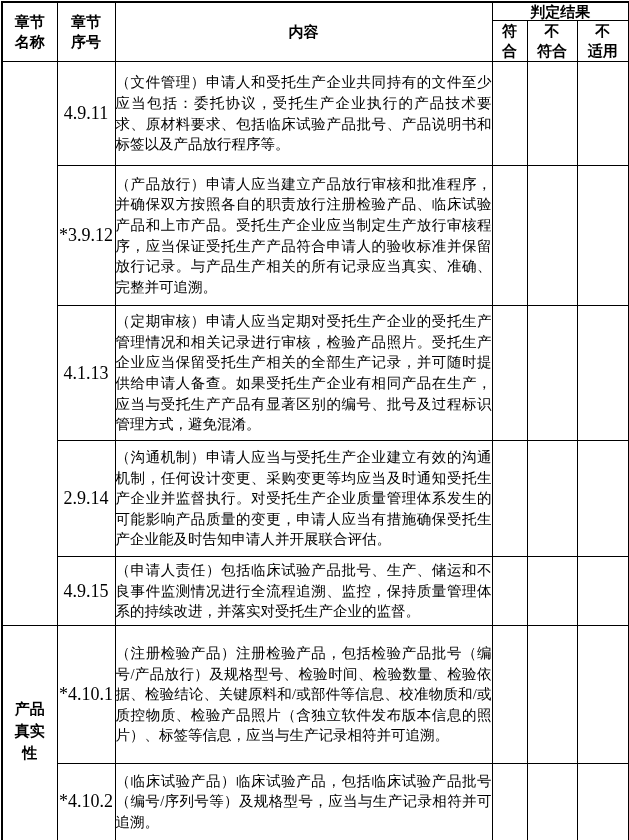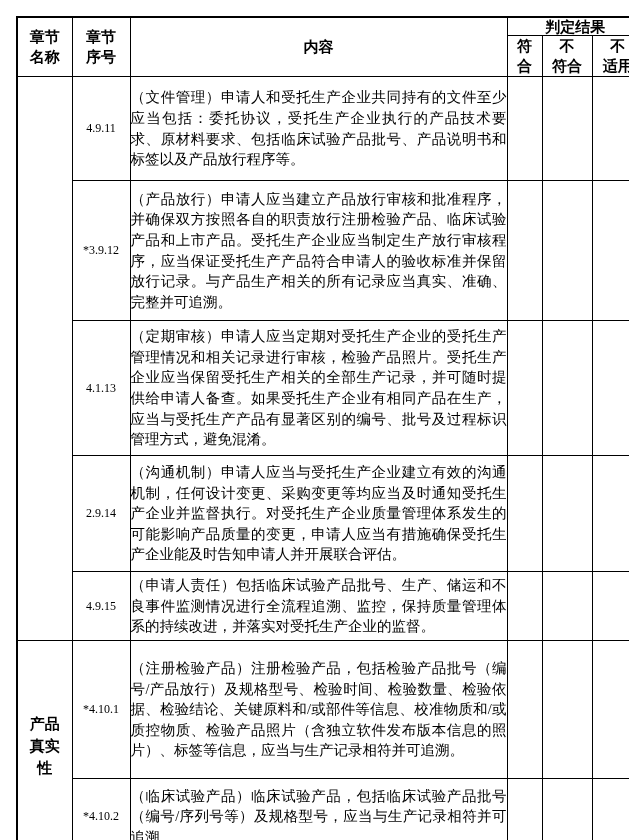--- a/index.html
+++ b/index.html
@@ -9,21 +9,21 @@
     width: 629px;
     height: 840px;
     overflow: hidden;
     color: #000;
     font-family: "Liberation Serif", serif;
   }
   .page {
     width: 629px;
     height: 740px;
     box-sizing: border-box;
-    padding: 16px;
+    padding: 1px;
   }
   table.audit {
     border-collapse: collapse;
     table-layout: fixed;
     width: 627px;
     border: 2px solid #000;
   }
   table.audit th, table.audit td {
     border: 1px solid #000;
     padding: 0;
@@ -47,21 +47,21 @@
     font-family: Liberation Mono, monospace;
     font-weight: bold;
     font-size: 15px;
     line-height: 22px;
     text-align: center;
     white-space: pre-line;
   }
   
   td.num {
     font-family: "Liberation Serif", serif;
-    font-size: 12px;
+    font-size: 18px;
     text-align: center;
   }
   
   td.content {
     font-family: "Liberation Serif", serif;
     font-size: 14.5px;
     line-height: 20.6px;
     text-align: justify;
     text-justify: inter-character;
     padding: 3px 8px;

